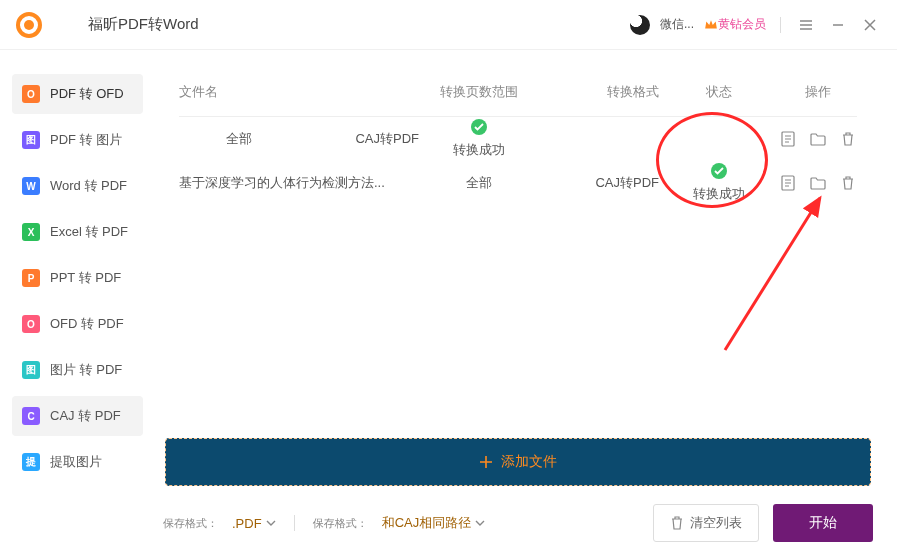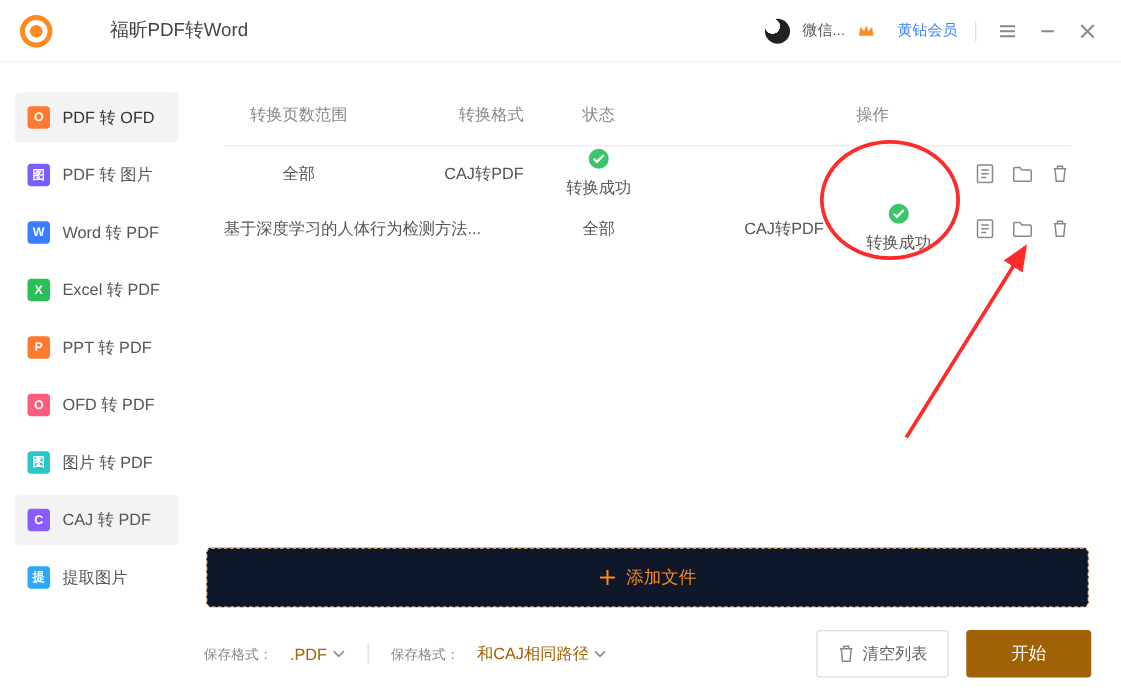--- a/index.html
+++ b/index.html
@@ -4,21 +4,21 @@
 <style>
 * { margin: 0; padding: 0; box-sizing: border-box; }
 body { font-family: "Microsoft YaHei", "PingFang SC", sans-serif; font-size: 13px; color: #333; background: #fff; width: 897px; height: 558px; overflow: hidden; position: relative; }
 .titlebar { height: 50px; display: flex; align-items: center; padding: 0 16px; border-bottom: 1px solid #f0f0f0; }
 .logo { width: 26px; height: 26px; border-radius: 50%; background: #fff; border: 4px solid #ff8a1f; position: relative; margin-right: 10px; }
 .logo::after { content: ""; position: absolute; left: 4px; top: 4px; width: 10px; height: 10px; border-radius: 50%; background: #ff8a1f; }
 .app-title { font-size: 15px; color: #444; font-weight: 500; margin-left: 36px; }
 .titlebar-right { margin-left: auto; display: flex; align-items: center; gap: 10px; }
 .avatar { width: 20px; height: 20px; border-radius: 50%; background: radial-gradient(circle at 30% 30%, #fff 0 30%, #222 31% 100%); }
 .wechat-label { font-size: 12px; color: #555; }
-.vip { display: flex; align-items: center; gap: 18px; color: #3b82f6; font-size: 12px; }
+.vip { display: flex; align-items: center; gap: 0; color: #ec4899; font-size: 12px; }
 .vip-crown { width: 14px; height: 12px; }
 .tb-divider { width: 1px; height: 16px; background: #ddd; margin: 0 4px; }
 .win-btn { width: 22px; height: 22px; display: flex; align-items: center; justify-content: center; color: #888; cursor: pointer; }
 .layout { display: flex; height: calc(100% - 50px); }
 .sidebar { width: 172px; padding: 24px 10px 0 12px; }
 .side-item { display: flex; align-items: center; gap: 10px; height: 40px; padding: 0 10px; border-radius: 4px; color: #555; cursor: pointer; margin-bottom: 6px; font-size: 13px; }
 .side-item.active { background: #f3f3f3; color: #333; }
 .side-item.selected { background: #f3f3f3; }
 .side-icon { width: 18px; height: 18px; border-radius: 3px; display: flex; align-items: center; justify-content: center; font-size: 10px; color: #fff; font-weight: bold; }
 .main { flex: 1; display: flex; flex-direction: column; padding: 24px 24px 16px 10px; }
@@ -30,28 +30,28 @@
 .col-ops { flex: 1; text-align: center; }
 .row { display: flex; align-items: center; height: 44px; padding: 0 16px; color: #555; font-size: 13px; }
 .status-wrap { display: flex; align-items: center; justify-content: center; gap: 6px; flex-direction: column; }
 .check { width: 16px; height: 16px; border-radius: 50%; background: #3ac569; display: flex; align-items: center; justify-content: center; }
 .ops { display: flex; align-items: center; justify-content: flex-end; gap: 12px; }
 .op-icon { width: 18px; height: 18px; color: #888; cursor: pointer; display: flex; align-items: center; justify-content: center; }
 .divider-line { height: 1px; background: #eee; margin: 6px 16px 0; }
 .circle-annot { position: absolute; border: 3px solid #ff2a2a; border-radius: 50%; pointer-events: none; }
 .arrow-annot { position: absolute; pointer-events: none; }
 .add-section { margin-top: auto; padding: 0 2px; }
-.add-bar { height: 48px; border: 1px dashed #ffc58a; border-radius: 4px; background: #0f172a; display: flex; align-items: center; justify-content: center; gap: 8px; color: #ff8a1f; font-size: 14px; cursor: pointer; }
+.add-bar { height: 48px; border: 1px dashed #ffc58a; border-radius: 4px; background: #0c4a6e; display: flex; align-items: center; justify-content: center; gap: 8px; color: #ff8a1f; font-size: 14px; cursor: pointer; }
 .bottom { display: flex; align-items: center; margin-top: 18px; gap: 14px; }
 .bl-label { color: #888; font-size: 11px; }
 .sel { display: flex; align-items: center; gap: 4px; color: #a16207; font-size: 13px; cursor: pointer; }
 .chev { width: 10px; height: 10px; }
 .bottom .spacer { flex: 1; }
 .btn-clear { height: 38px; padding: 0 16px; border: 1px solid #ddd; background: #fff; border-radius: 3px; display: flex; align-items: center; gap: 6px; color: #666; font-size: 13px; cursor: pointer; }
-.btn-start { height: 38px; width: 100px; background: #a16207; color: #fff; border: none; border-radius: 3px; font-size: 14px; cursor: pointer; }
+.btn-start { height: 38px; width: 100px; background: #701a75; color: #fff; border: none; border-radius: 3px; font-size: 14px; cursor: pointer; }
 svg { display: block; }
 </style>
 </head>
 <body>
 
 <div class="titlebar">
   <div class="logo"></div>
   <div class="app-title">福昕PDF转Word</div>
   <div class="titlebar-right">
     <div class="avatar"></div>
@@ -116,20 +116,21 @@
       <span>CAJ 转 PDF</span>
     </div>
     <div class="side-item">
       <div class="side-icon" style="background:#2aa8ff">提</div>
       <span>提取图片</span>
     </div>
   </div>
 
   <div class="main">
     <div class="table-head">
+      <div class="col-name">文件名</div>
       <div class="col-range">转换页数范围</div>
       <div class="col-format">转换格式</div>
       <div class="col-status">状态</div>
       <div class="col-ops">操作</div>
     </div>
     <div class="divider-line"></div>
 
     <div class="row">
       <div class="col-range">全部</div>
       <div class="col-format">CAJ转PDF</div>

